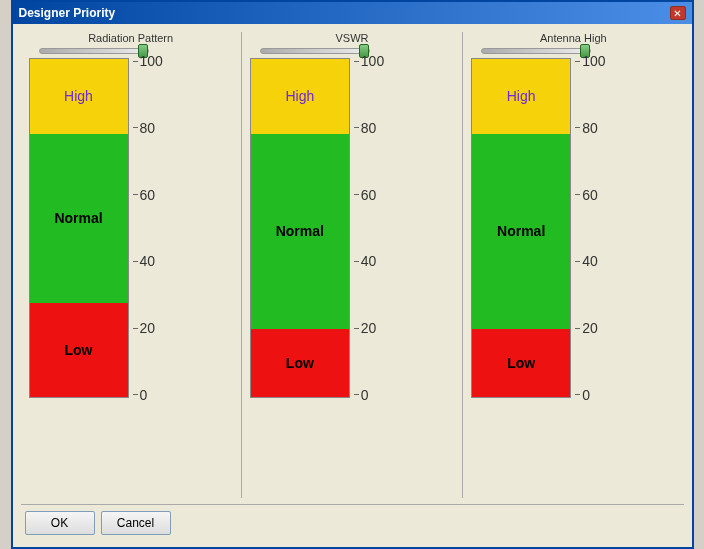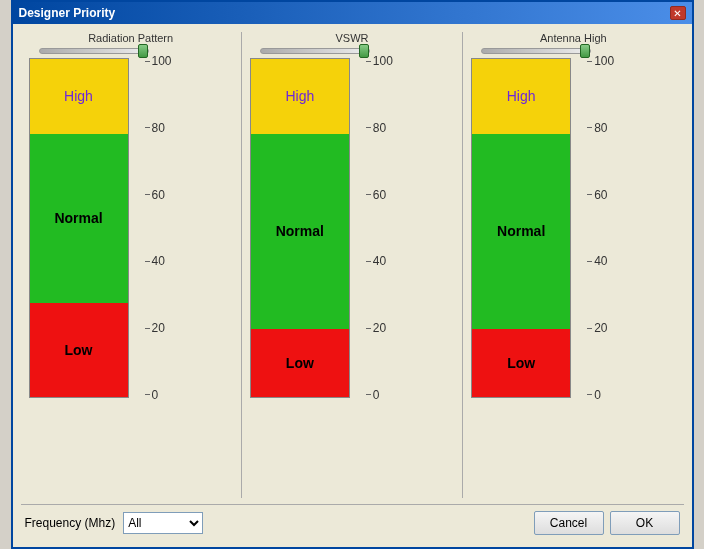--- a/index.html
+++ b/index.html
@@ -144,24 +144,23 @@
       justify-content: center;
       font-weight: bold;
       font-size: 14px;
       color: #000;
     }
     .axis-container {
       display: flex;
       flex-direction: column;
       justify-content: space-between;
       padding: 3px 4px;
-      font-size: 12px;
+      font-size: 14px;
       color: #333;
       position: relative;
-      margin-left: 12px;
     }
     .axis-label {
       display: flex;
       align-items: center;
       height: 0;
       position: relative;
     }
     .axis-tick {
       width: 5px;
       height: 1px;
@@ -333,23 +332,19 @@
               </div>
               <div class="axis-label">
                 <div class="axis-tick"></div>
                 <span>0</span>
               </div>
             </div>
           </div>
         </div>
       </div>
     <div class="footer">
-      <div class="freq-row">
-        <span class="freq-label">Frequency (Mhz)</span>
-        <select class="freq-select" id="freq-select"><option value="All">All</option><option value="1800">1800</option><option value="2100">2100</option><option value="2600">2600</option></select>
-      </div>
       <div class="btn-row">
+        <button class="btn">OK</button>
         <button class="btn">Cancel</button>
-        <button class="btn">OK</button>
       </div>
     </div>
   </div>
 </div>
 
 </body></html>

